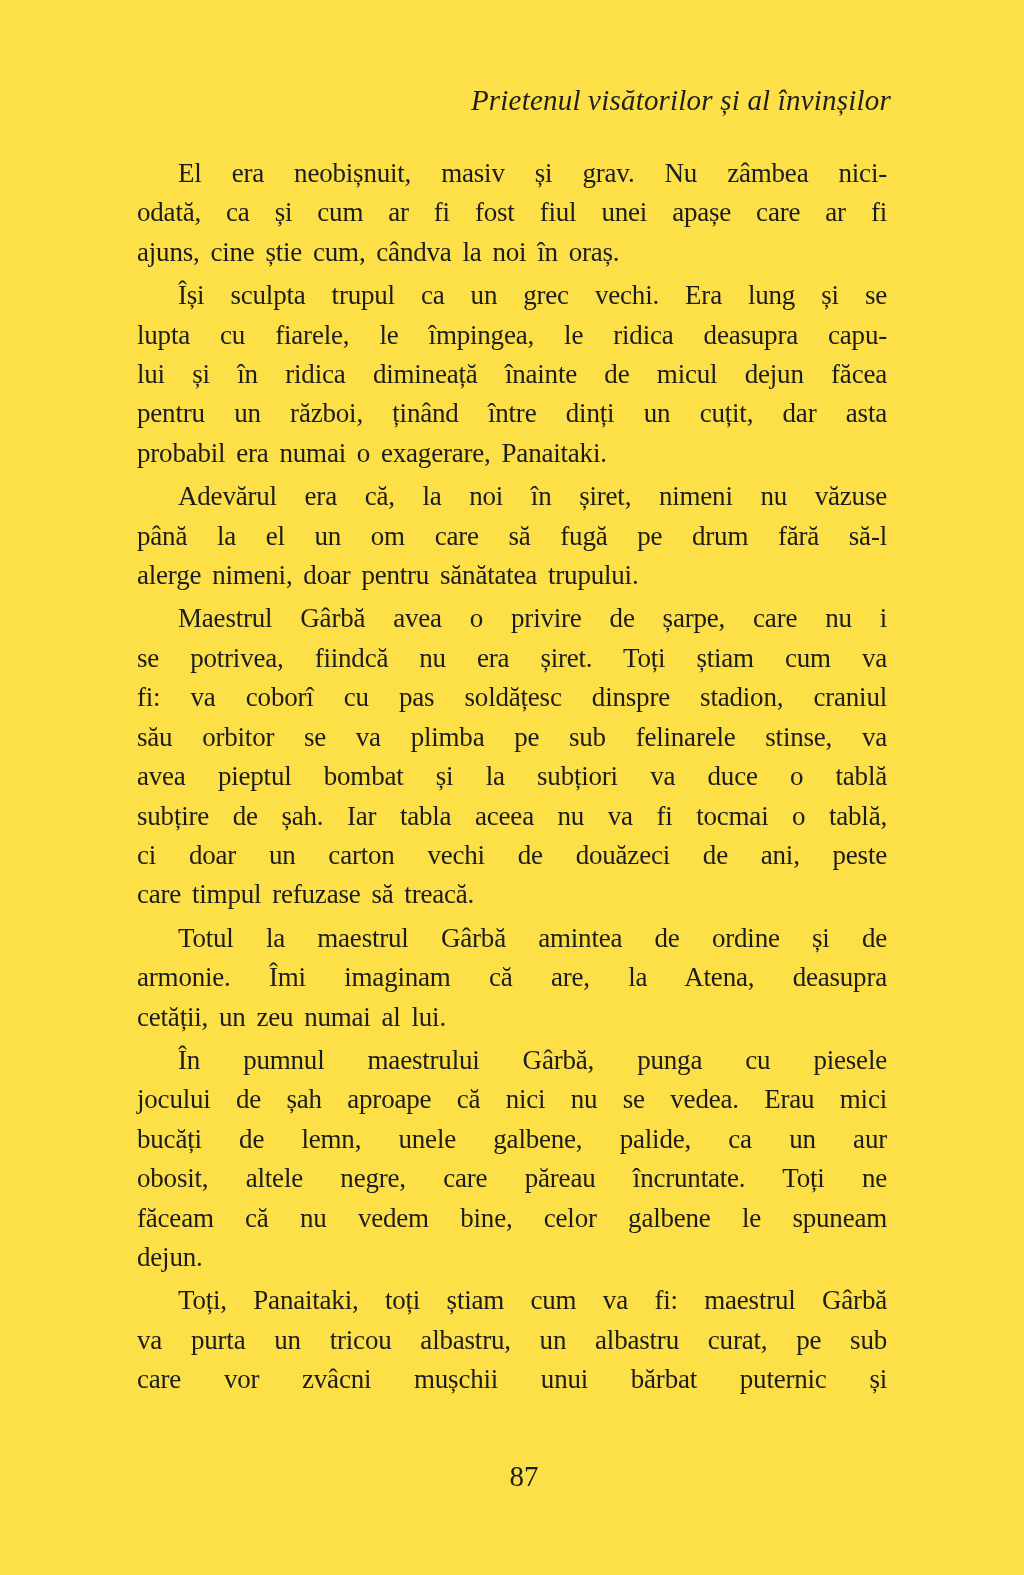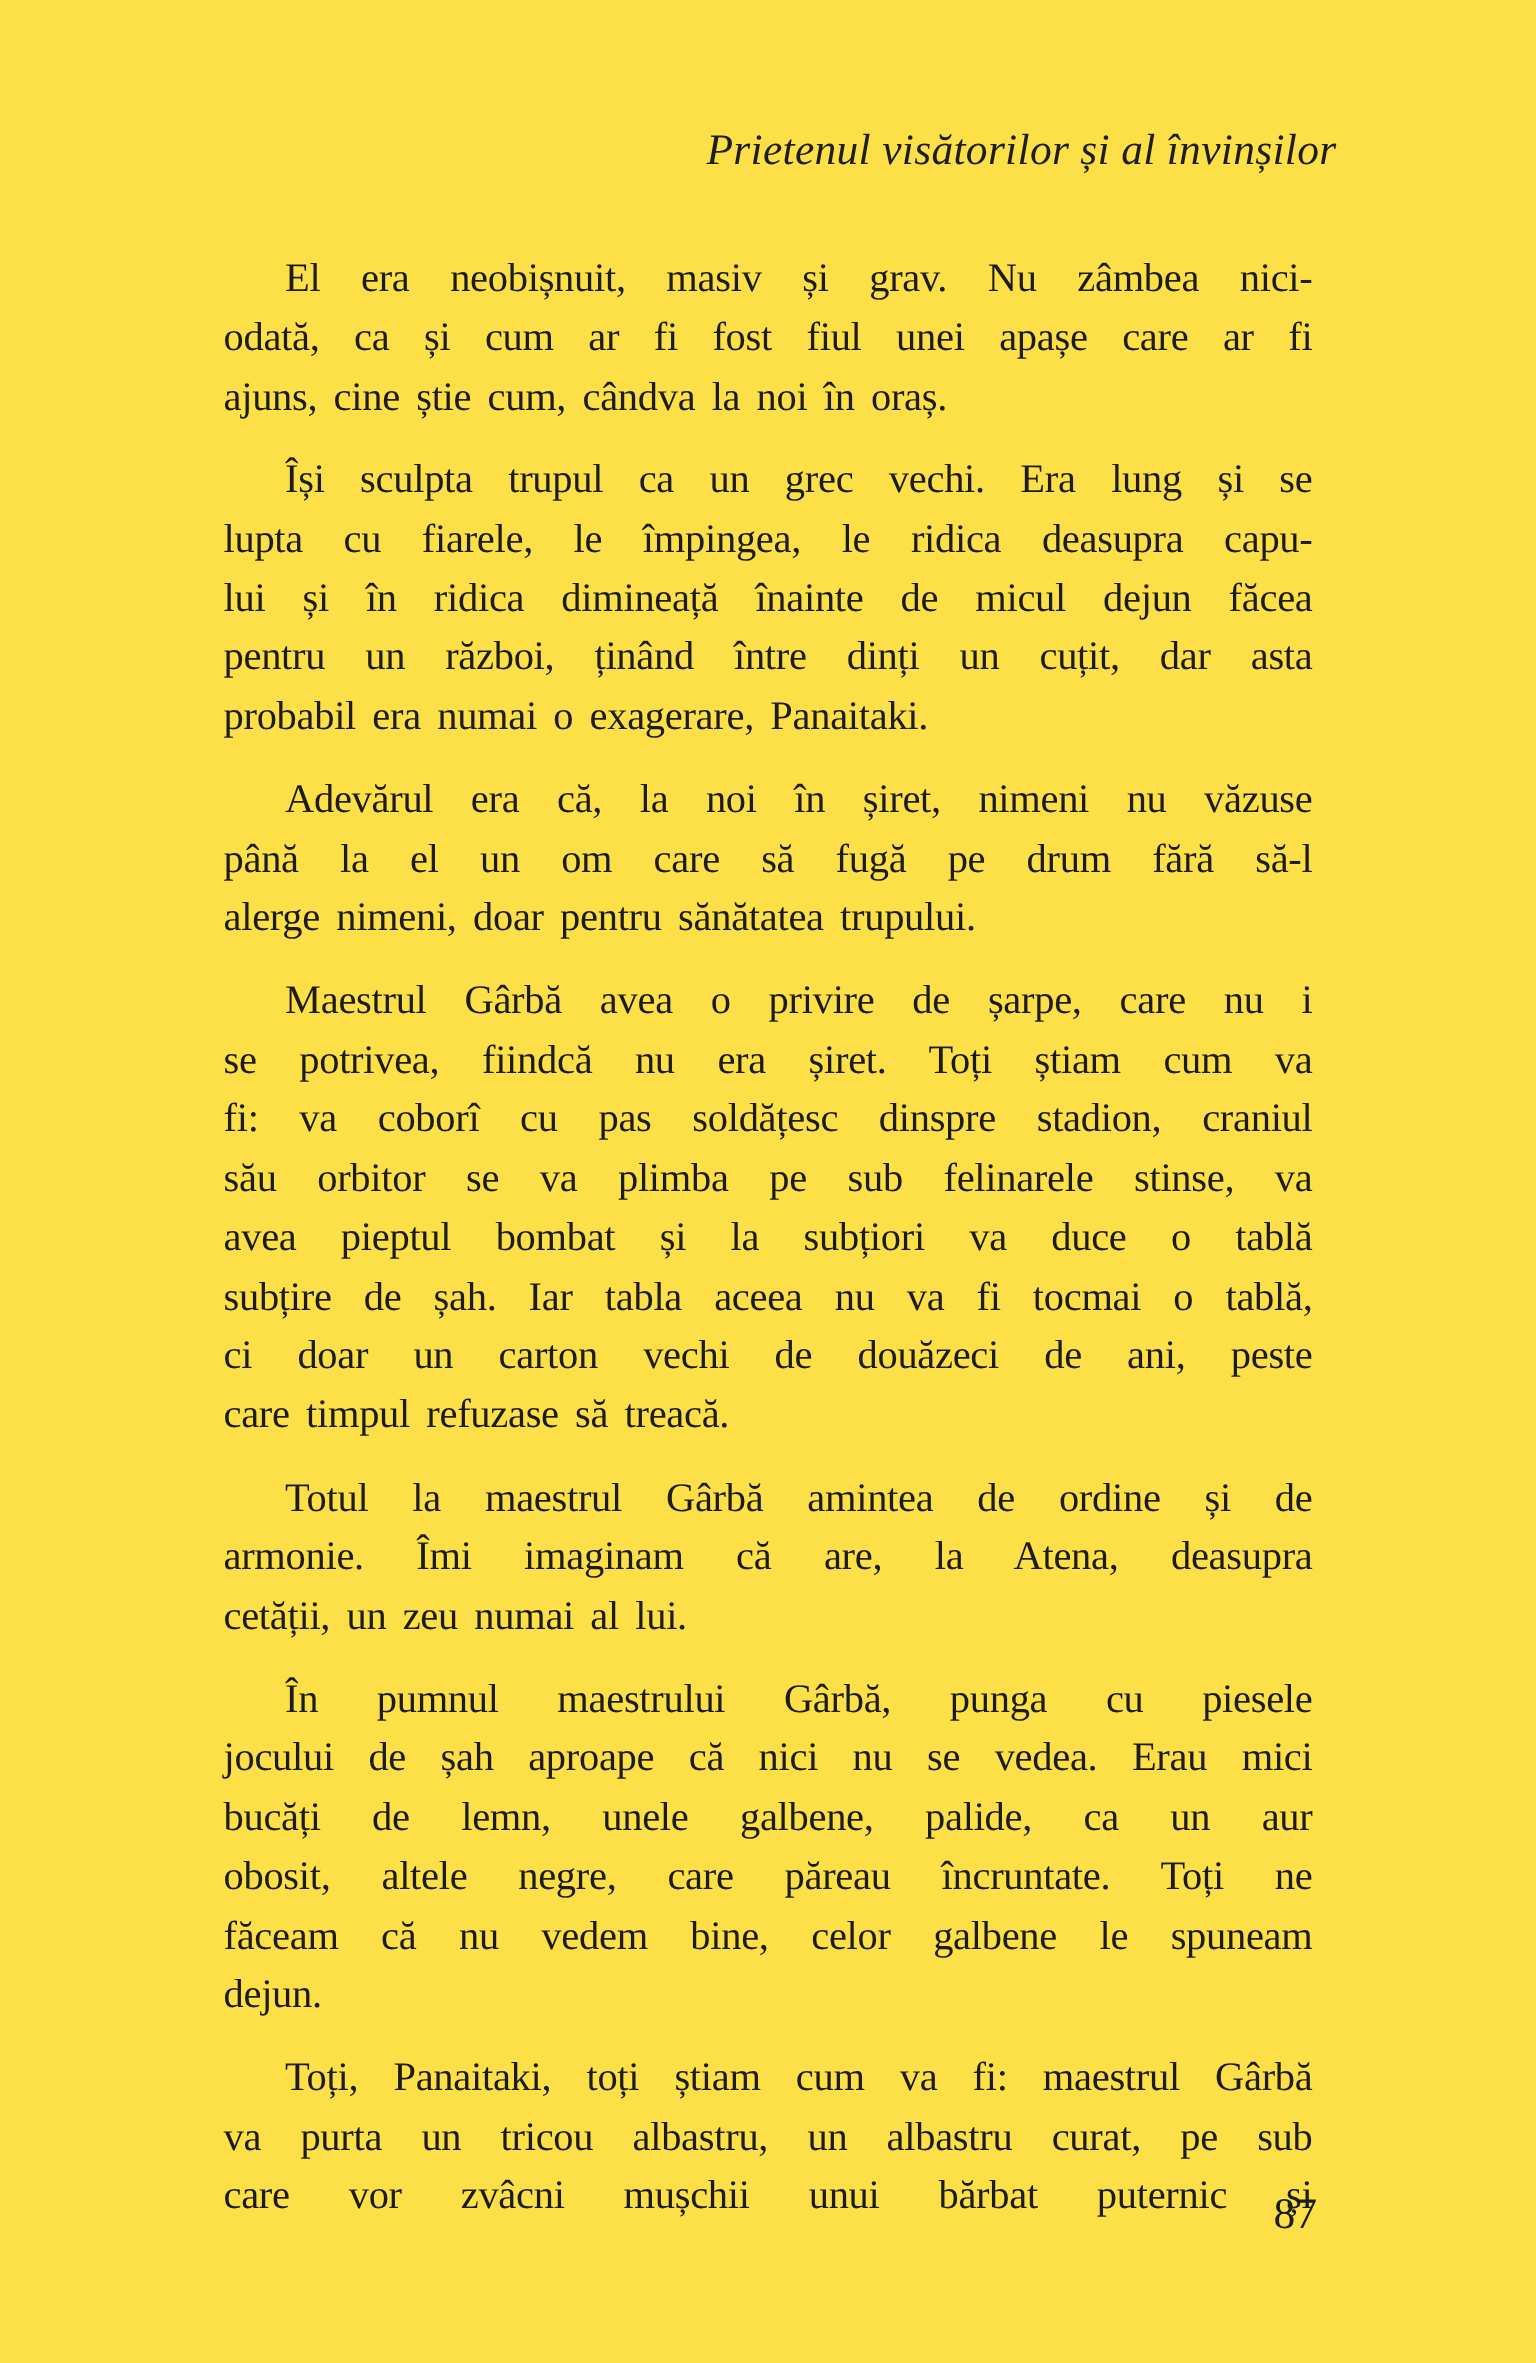--- a/index.html
+++ b/index.html
@@ -33,37 +33,37 @@
     position: absolute;
     top: 150px;
     left: 133px;
     width: 758px;
     font-size: 27px;
     line-height: 39.4px;
     letter-spacing: -0.2px;
     word-spacing: 0.06em;
     color: #1c1c1c;
   }
-  .para { margin: 16px; padding: 0; }
+  .para { margin: 4px; padding: 0; }
   .line {
     text-align: justify;
     text-align-last: justify;
     min-height: 39.4px;
   }
   .line.first { text-indent: 41px; }
   .line.last {
     text-align-last: left;
     word-spacing: 0.16em;
   }
   .page-number {
     position: absolute;
     top: 1460px;
-    left: 120px;
+    left: 145px;
     width: 758px;
-    text-align: right;
+    text-align: center;
     font-size: 29px;
     line-height: 32px;
     color: #1c1c1c;
   }
 </style>
 </head>
 <body>
 
 <div class="page">
 

